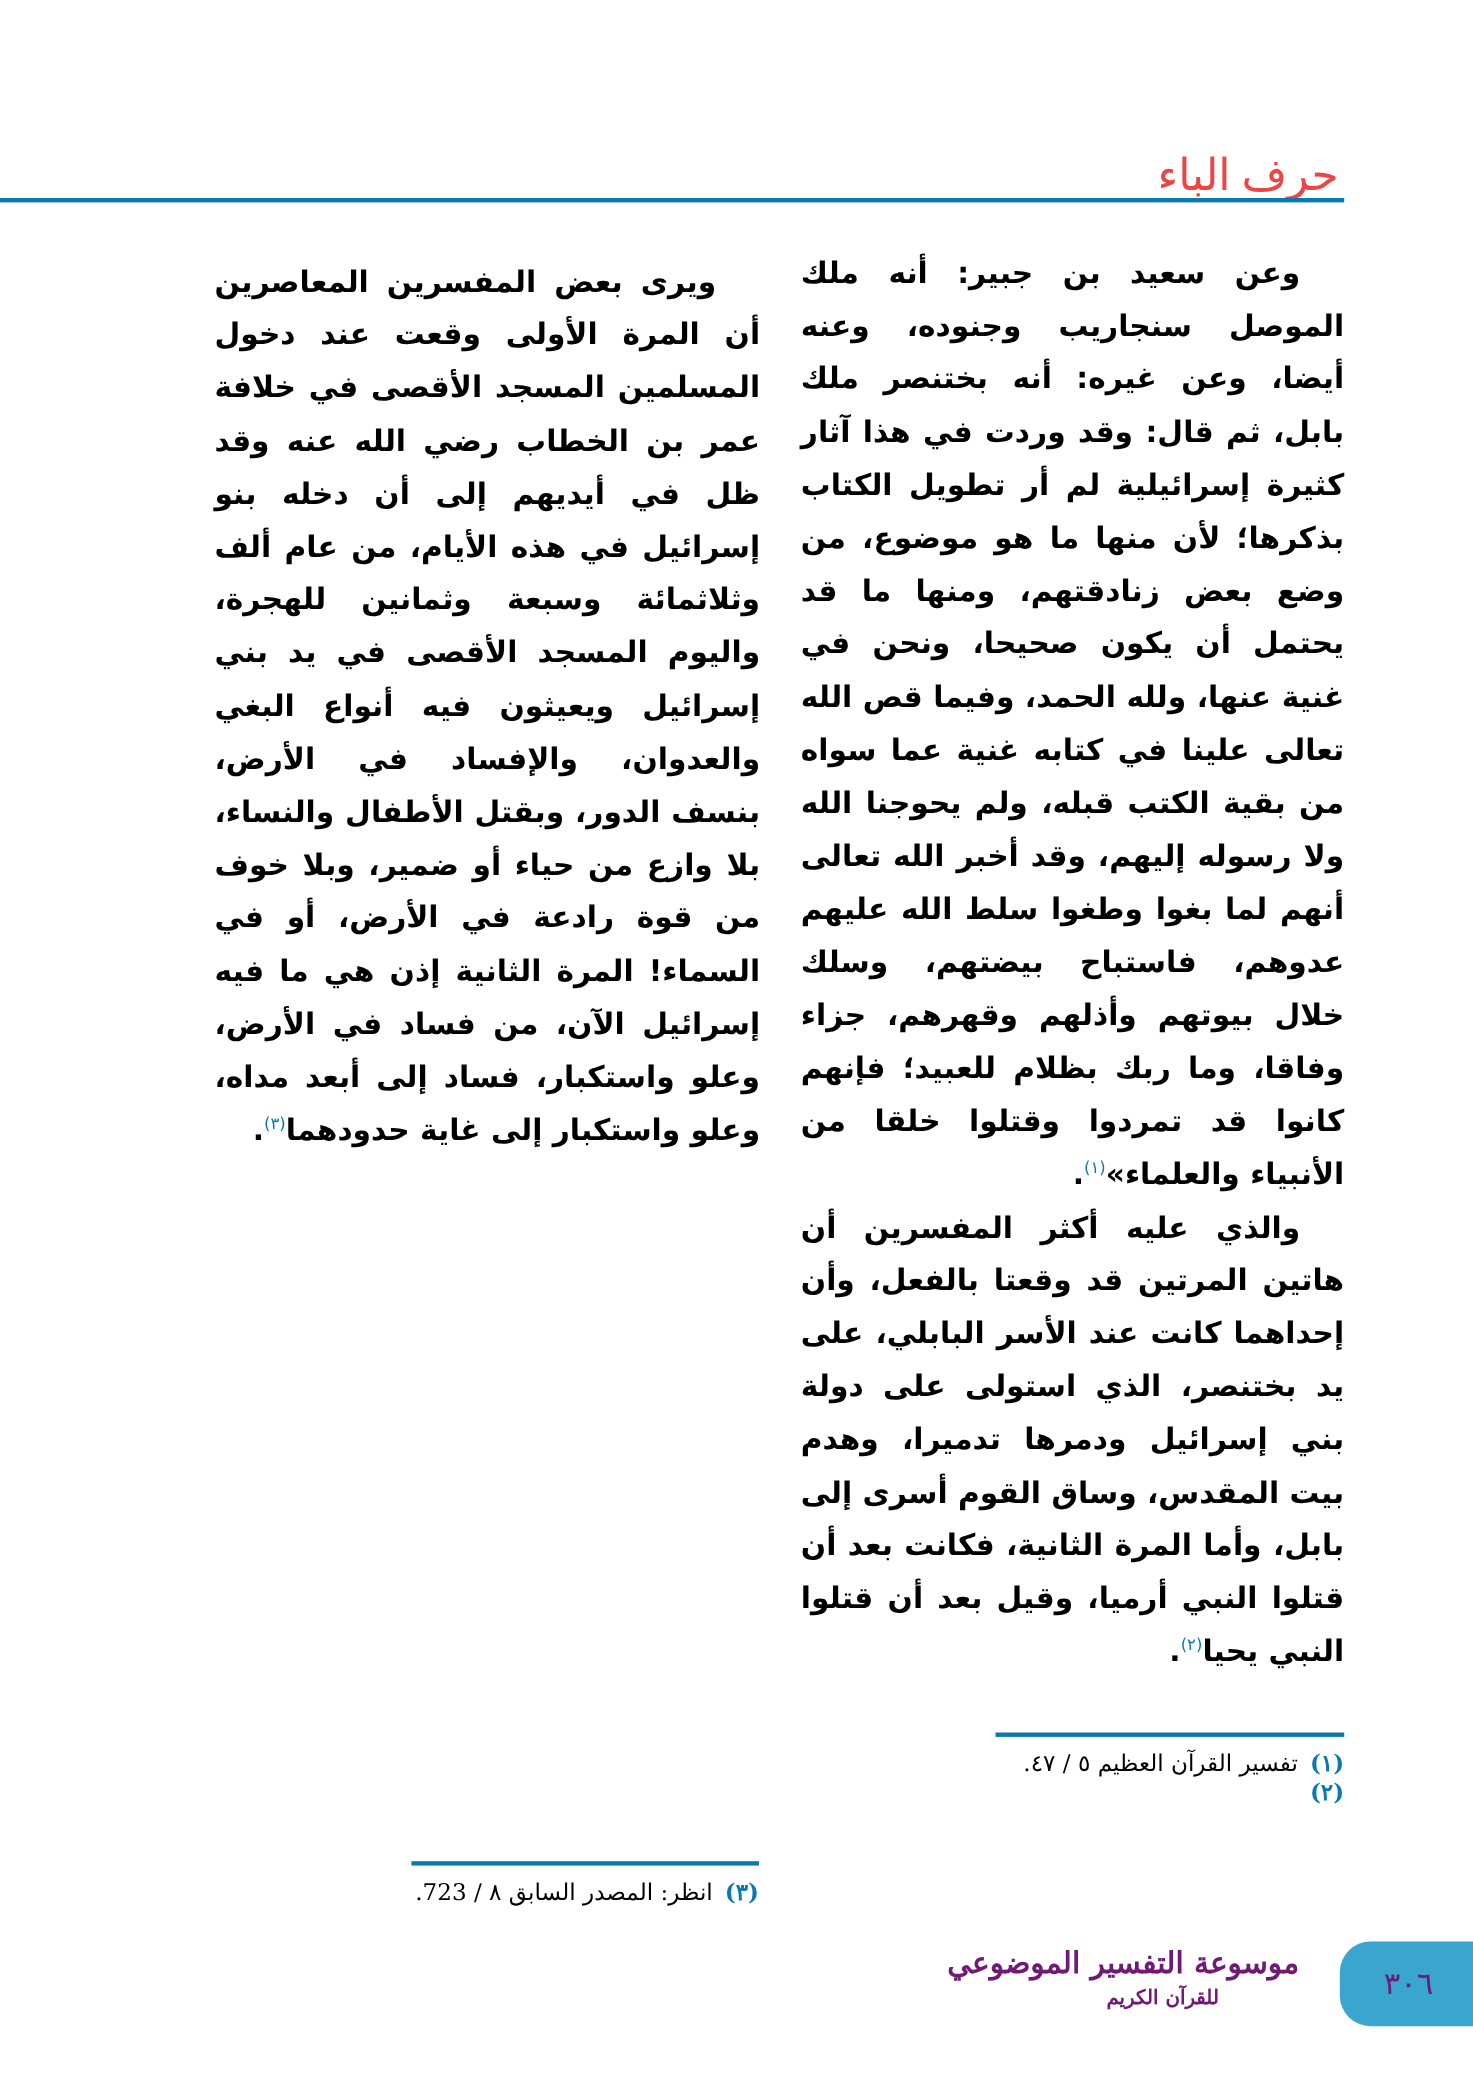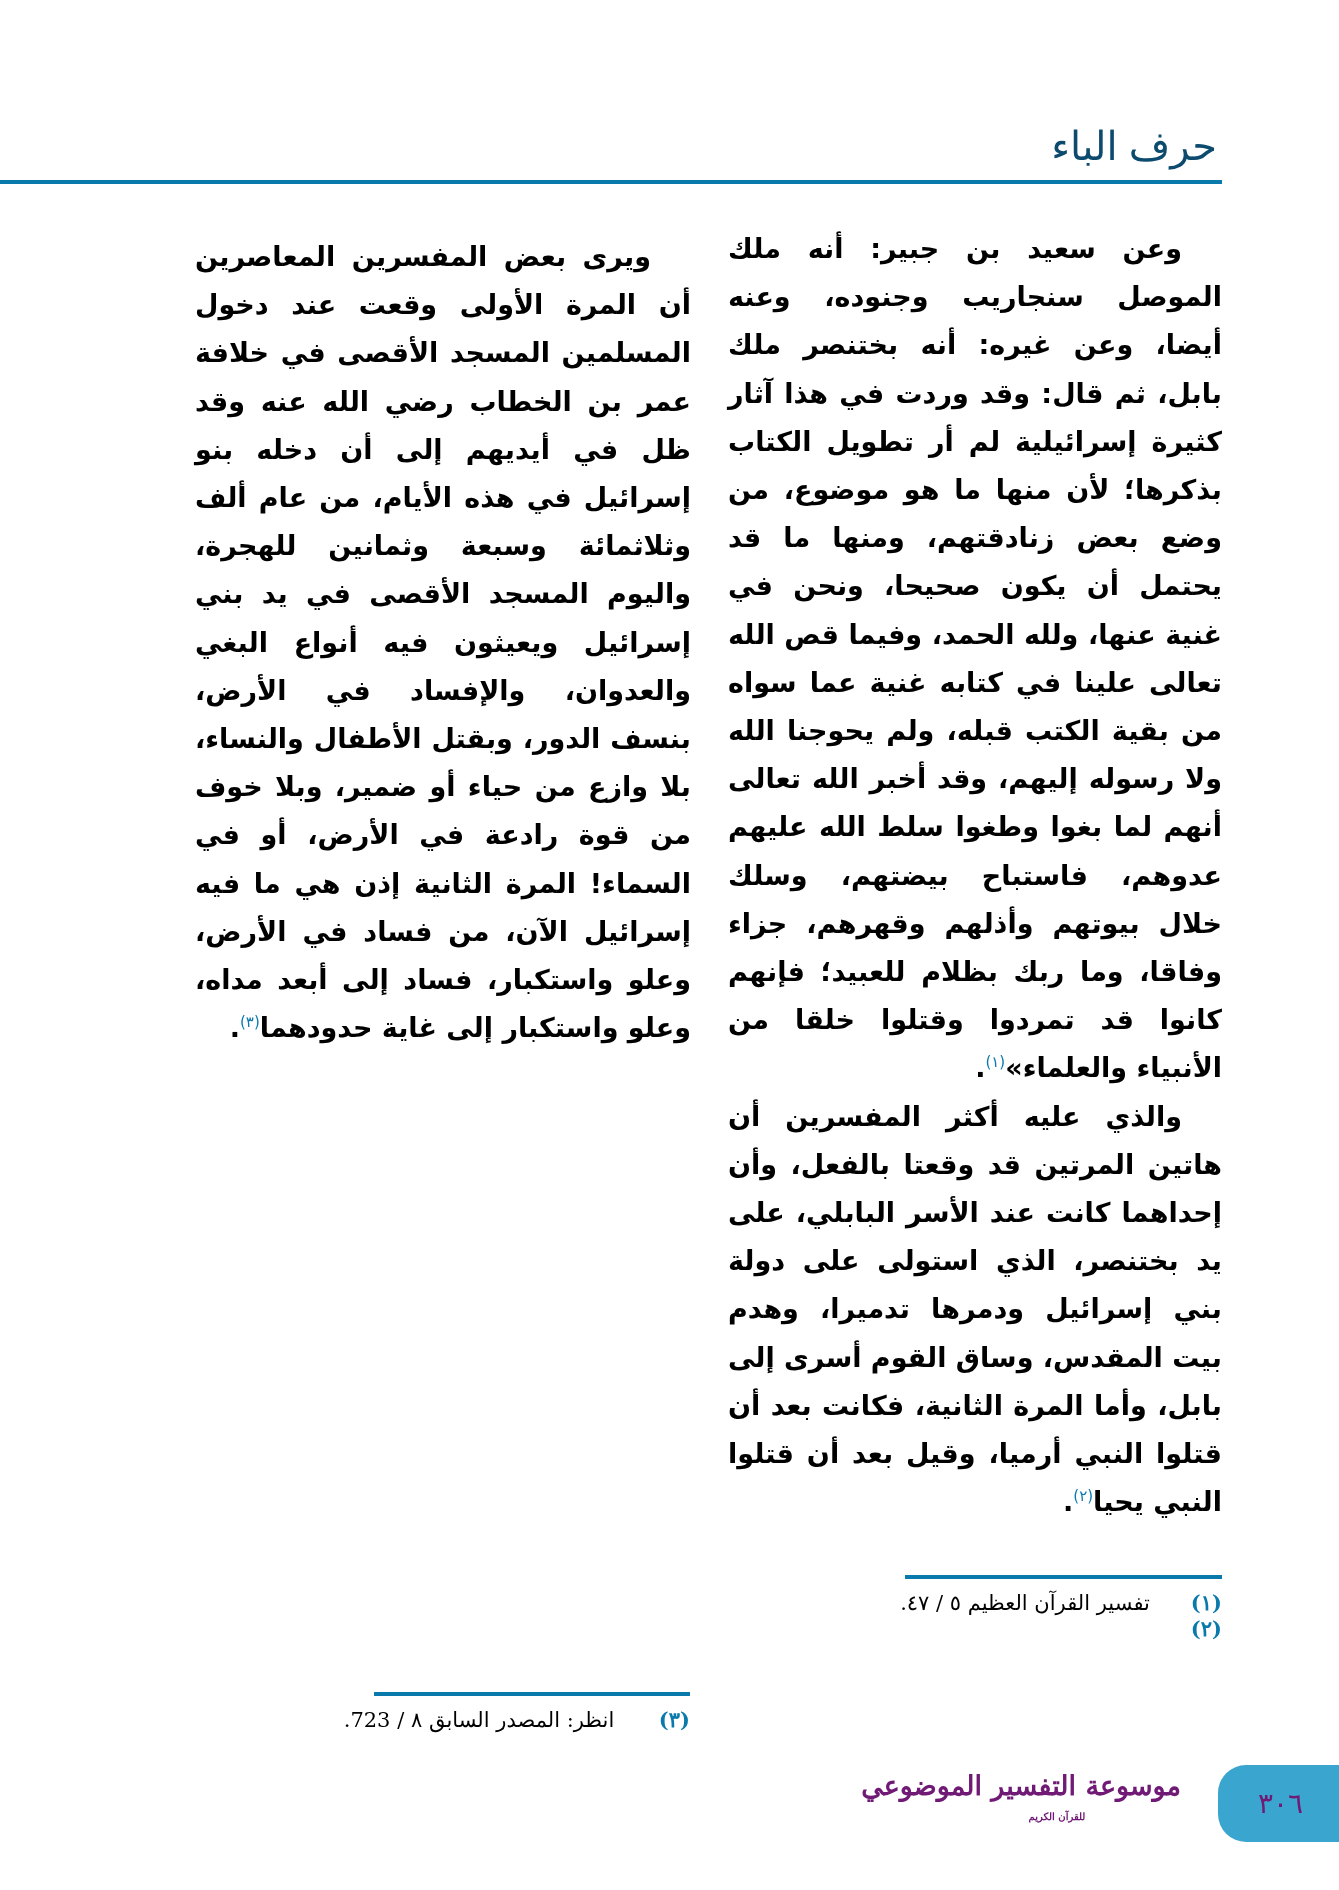--- a/index.html
+++ b/index.html
@@ -1,19 +1,19 @@
 <!DOCTYPE html>
 <html lang="ar" dir="rtl"><head>
 <meta charset="utf-8">
 <style>
   html, body { margin:0; padding:0; background:#ffffff; }
   body { width:1339px; height:1890px; position:relative; overflow:hidden;
          font-family:"DejaVu Sans", sans-serif; color:#000; }
-  .header-title { position:absolute; top:118px; right:122px; font-size:40px; line-height:56px;
-                  color:#0c4a6e; font-family:Liberation Sans, sans-serif; direction:rtl; white-space:nowrap; }
+  .header-title { position:absolute; top:132px; right:122px; font-size:40px; line-height:56px;
+                  color:#ef4444; font-family:Liberation Serif, serif; direction:rtl; white-space:nowrap; }
   .header-rule { position:absolute; top:180px; left:0; width:1222px; height:4px; background:#0a7aad; }
 
   .col { position:absolute; direction:rtl; text-align:justify; text-align-last:right;
          font-weight:bold; font-size:27px; line-height:48.2px; }
   .col p { margin:0; }
   .col-right { top:225px; left:728px; width:494px; }
   .col-left  { top:233px; left:195px; width:496px; }
   .indent { text-indent:40px; }
 
   .verse-line { font-weight:normal; font-size:22px; }
@@ -28,26 +28,26 @@
   .fn-rule { position:absolute; height:4px; background:#0a7aad; }
   .fn-rule-right { top:1575px; left:905px; width:317px; }
   .fn-rule-left  { top:1692px; left:374px; width:316px; }
 
   .footnotes { position:absolute; direction:rtl; font-family:"DejaVu Serif", serif; font-size:21px;
                line-height:26px; font-weight:normal; }
   .footnotes-right { top:1590px; left:870px; width:352px; }
   .footnotes-left  { top:1707px; left:310px; width:380px; }
   .fn { display:flex; flex-direction:row; }
   .fn-num { color:#0a7aad; min-width:42px; font-weight:bold; }
-  .fn-text { flex:1;text-align:center; }
+  .fn-text { flex:1; }
 
   .logo { position:absolute; top:1765px; left:933px; width:248px; height:72px; text-align:center;
           color:#701a75; direction:rtl; font-family:"DejaVu Serif", serif; }
   .logo-main { font-size:27px; line-height:42px; font-weight:bold; letter-spacing:-1px; white-space:nowrap; }
-  .logo-sub { font-size:10px; line-height:20px; font-weight:bold; }
+  .logo-sub { font-size:18px; line-height:20px; font-weight:bold; }
 
   .page-badge { position:absolute; top:1765px; left:1218px; width:125px; height:77px; background:#3aa6d0;
                 border-radius:28px 0 0 28px; color:#701a75; font-size:28px; line-height:77px;
                 text-align:center; direction:rtl; letter-spacing:6px; }
 </style>
 </head>
 <body>
 
 <div class="header-title">حرف الباء</div>
 <div class="header-rule"></div>

